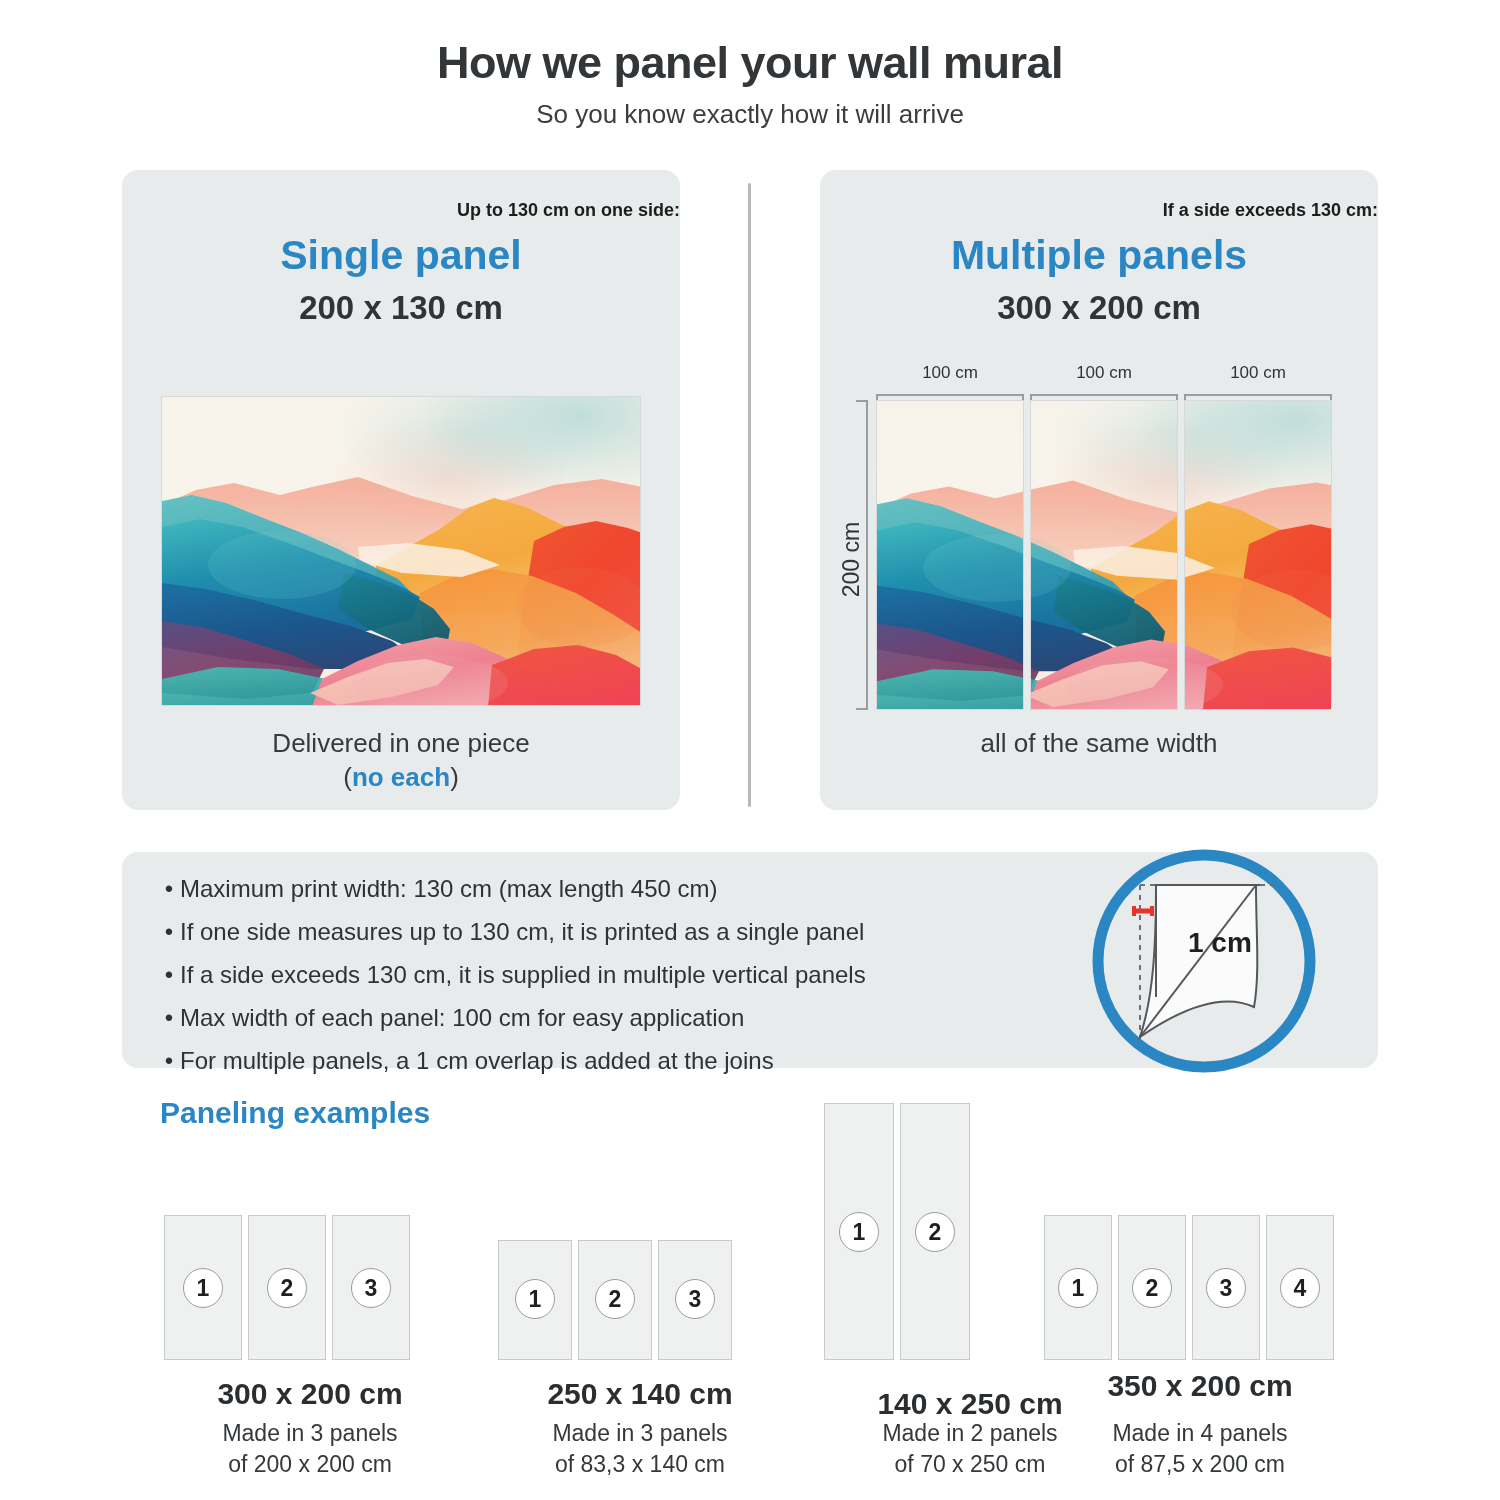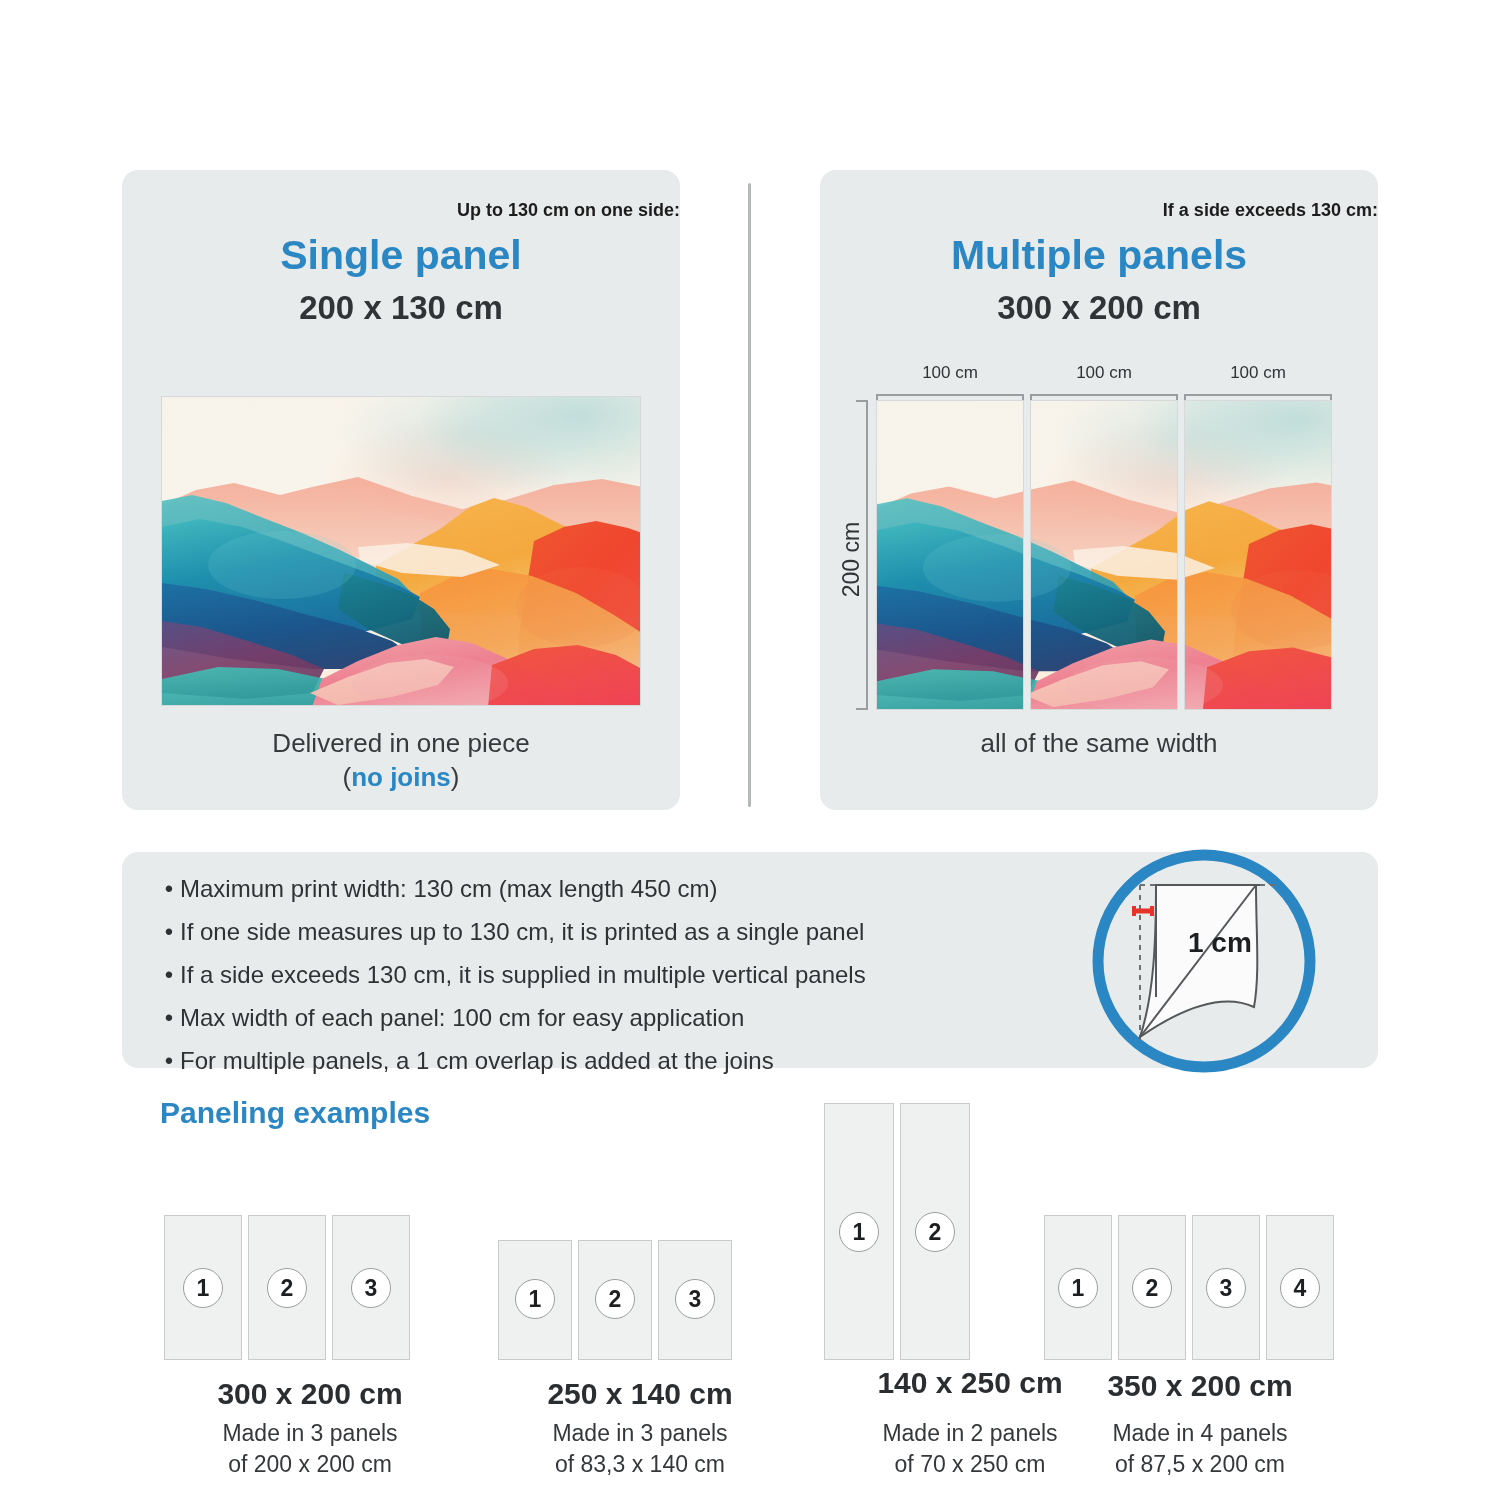--- a/index.html
+++ b/index.html
@@ -137,20 +137,24 @@
   .ex-sub {
     position: absolute; left: 0; width: 100%; text-align: center;
     font-size: 23px; color: #35383b; line-height: 1.35;
   }
 </style>
 </head>
 <body>
 
 <div class="page">
 
+  <div class="hdr">
+    <div class="hdr-title">How we panel your wall mural</div>
+    <div class="hdr-sub">So you know exactly how it will arrive</div>
+  </div>
 
   <div class="card" id="card-left">
     <div class="card-kicker">Up to 130 cm on one side:</div>
     <div class="card-headline">Single panel</div>
     <div class="card-size">200 x 130 cm</div>
 
     <div class="art" style="position:absolute; left:39px; top:226px; width:480px; height:310px; border:1px solid #d6d8d9;">
       <div class="sky"></div>
       <svg viewBox="0 0 480 310" preserveAspectRatio="none" width="480" height="310" style="position:absolute;left:0;top:0;">
         <defs>
@@ -249,21 +253,21 @@
 
         <ellipse cx="120" cy="168" rx="74" ry="34" fill="#7fd2d2" opacity="0.16"></ellipse>
         <ellipse cx="420" cy="210" rx="66" ry="40" fill="#f07a4e" opacity="0.13"></ellipse>
         <ellipse cx="268" cy="286" rx="78" ry="28" fill="#f2b0b8" opacity="0.16"></ellipse>
       </svg>
     </div>
 
     <div class="card-caption" style="top:556px;">
       <div>Delivered in one piece</div>
       <div>
-        <span>(</span><span class="blue">no joins</span><span>)</span>
+        <span>(</span><span class="blue">no each</span><span>)</span>
       </div>
     </div>
   </div>
 
   <div class="divider"></div>
 
   <div class="card" id="card-right">
     <div class="card-kicker">If a side exceeds 130 cm:</div>
     <div class="card-headline">Multiple panels</div>
     <div class="card-size">300 x 200 cm</div>
@@ -450,21 +454,21 @@
 
   <div class="example" style="left:780px; top:1103px; width:380px;">
     <div class="ex-diagram" style="width:380px; height:257px;">
       <div class="ex-panel" style="left:44px; width:70px;">
         <div class="ex-num" style="top:108px;">1</div>
       </div>
       <div class="ex-panel" style="left:120px; width:70px;">
         <div class="ex-num" style="top:108px;">2</div>
       </div>
     </div>
-    <div class="ex-title" style="top:263px;">140 x 250 cm</div>
+    <div class="ex-title" style="top:284px;">140 x 250 cm</div>
     <div class="ex-sub" style="top:315px;">
       <div>Made in 2 panels</div>
       <div>of 70 x 250 cm</div>
     </div>
   </div>
 
   <div class="example" style="left:1010px; top:1215px; width:380px;">
     <div class="ex-diagram" style="width:380px; height:145px;">
       <div class="ex-panel" style="left:34px; width:68px;">
         <div class="ex-num" style="top:52px;">1</div>

